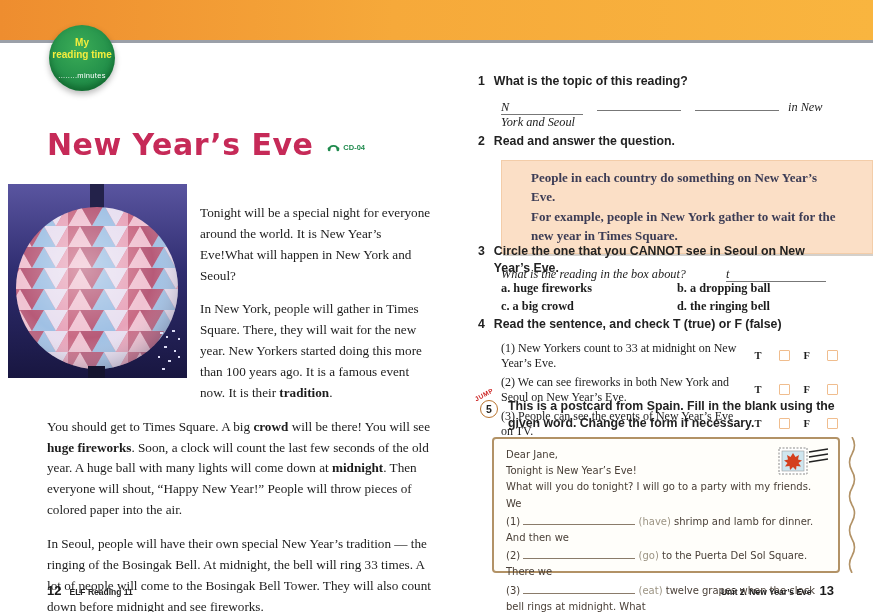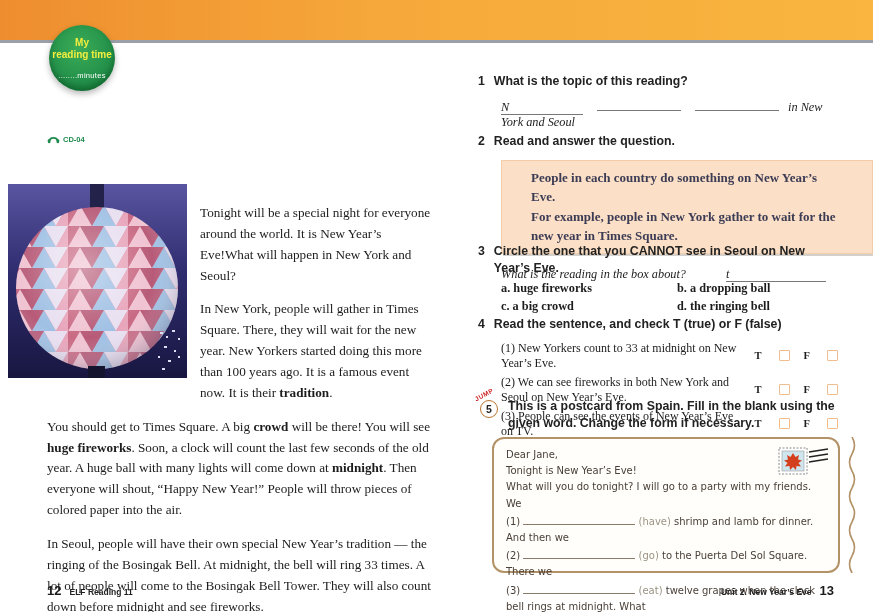--- a/index.html
+++ b/index.html
@@ -81,39 +81,40 @@
   }
   .q5-circle{
     position:absolute;left:2px;top:2px;width:16px;height:16px;border-radius:50%;
     border:1.6px solid #b9742f;background:#fff;display:flex;align-items:center;justify-content:center;
     font-weight:bold;font-size:10.5px;color:#222;
   }
   .q5-title{font-weight:bold;font-size:12.3px;line-height:1.4;color:#222;width:336px;}
   
   .postcard{
     position:absolute;left:492px;top:437px;width:348px;height:136px;
-    border:2px solid #b29266;border-radius:12px;background:#fffefa;
+    border:2px solid #b29266;border-radius:4px;background:#fffefa;
     padding:8px 12px;box-sizing:border-box;
     font-family:"DejaVu Sans",sans-serif;font-size:10px;line-height:1.62;color:#4a4038;
   }
   .postcard .blank{border-bottom:1px solid #8a7b6a;}
   .stamp{position:absolute;right:8px;top:6px;}
   .torn-edge{position:absolute;left:845px;top:437px;}
 </style>
 </head>
 <body>
 
 <div class="header-bar"></div>
 <div class="badge">
   <div class="y">My</div>
   <div class="y">reading time</div>
   <div class="w">........minutes</div>
 </div>
 
 <div class="title-row">
+  <div class="page-title">New Year’s Eve</div>
   <div class="cd">
     <span>
       <svg width="13" height="12" viewBox="0 0 13 12">
         <path d="M2 9.5 a4.6 4.6 0 0 1 9 0" fill="none" stroke="#1f8a4d" stroke-width="1.7"></path>
         <rect x="0.8" y="7.2" width="2.7" height="4" rx="1.1" fill="#1f8a4d"></rect>
         <rect x="9.5" y="7.2" width="2.7" height="4" rx="1.1" fill="#1f8a4d"></rect>
       </svg>
     </span>
     <span class="cd-label">CD-04</span>
   </div>

